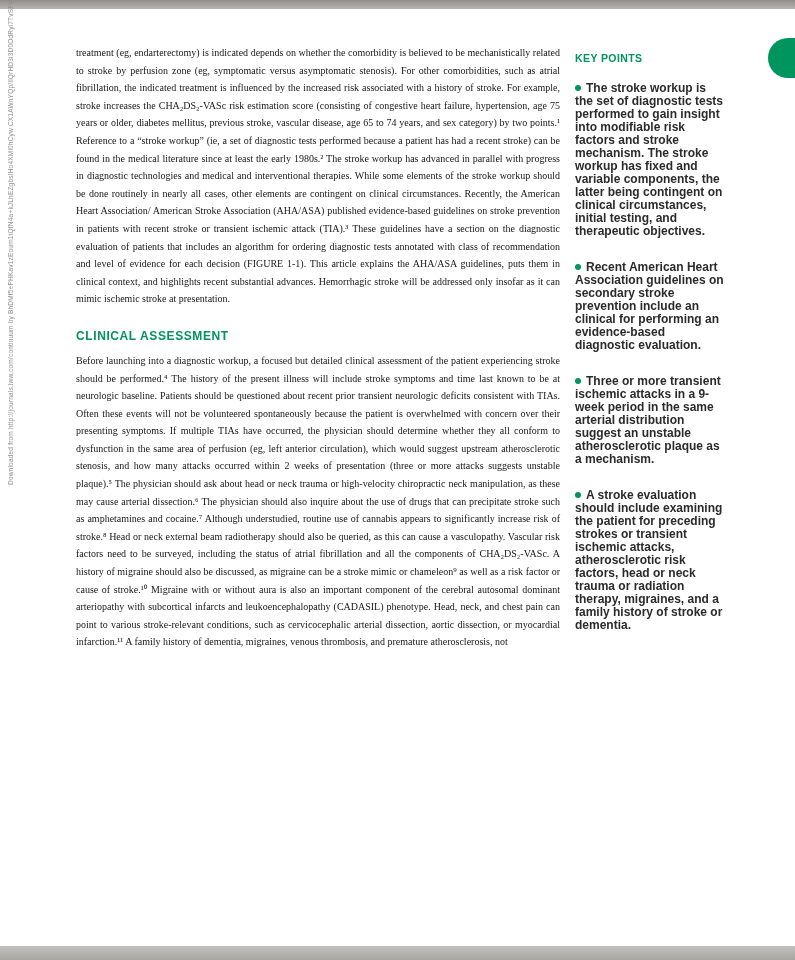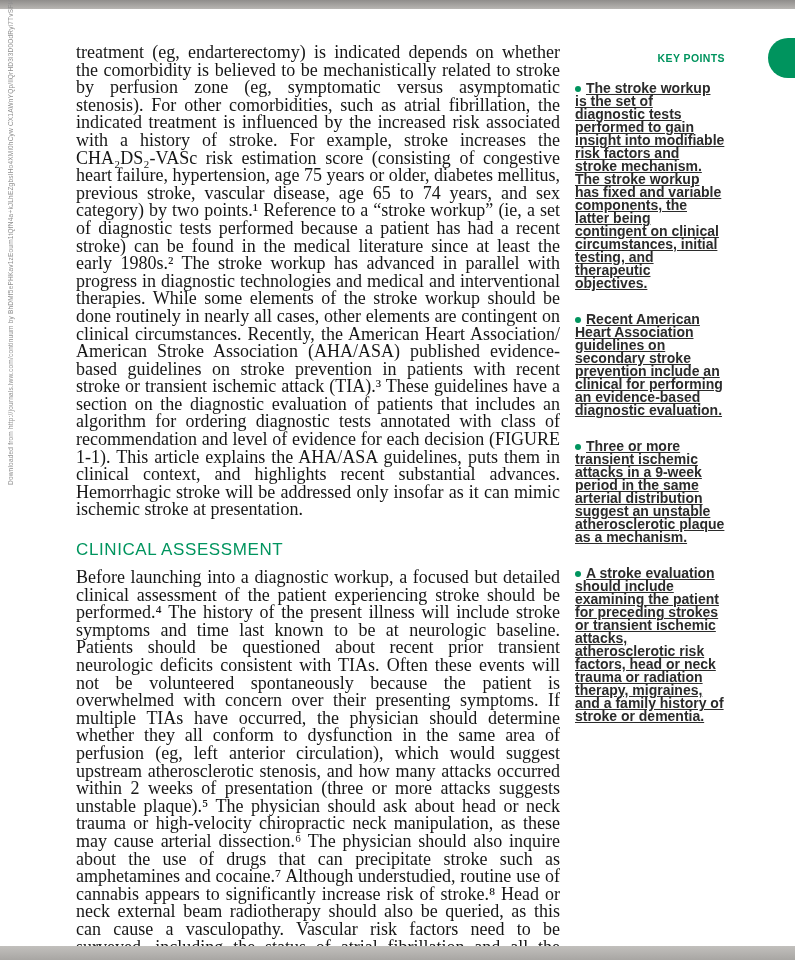--- a/index.html
+++ b/index.html
@@ -38,52 +38,50 @@
     height: 360px;
     white-space: nowrap;
   }
   .main-col {
     position: absolute; top: 44px; left: 76px;
     width: 484px;
   }
   .body-text {
     margin: 0;
     font-family: "Liberation Serif", serif;
-    font-size: 18px;
+    font-size: 10px;
     line-height: 17.6px;
     text-align: justify;
     color: #161616;
   }
   .section-heading {
     margin: 21px 0 9px 0;
     font-family: "Liberation Sans", sans-serif;
-    font-size: 17px;
-    font-weight: 400;
+    font-size: 12px;
+    font-weight: 700;
     letter-spacing: 0.6px;
     color: var(--accent);
   }
   .key-points {
     position: absolute; top: 52px; left: 575px;
     width: 150px;
   }
   .kp-heading {
     margin: 0 0 18px 0;
     font-size: 10.5px;
     font-weight: 700;
     letter-spacing: 0.4px;
     color: var(--accent);
-    text-align: right;
   }
   .kp-item {
     margin: 0 0 23px 0;
-    font-size: 14px;
+    font-size: 12px;
     font-weight: 700;
     line-height: 13px;
     color: #2b2b2b;
-    text-decoration: underline;
   }
   .kp-bullet {
     display: inline-block;
     width: 6px; height: 6px;
     border-radius: 50%;
     background: var(--accent);
     margin-right: 5px;
     position: relative;
     top: -1px;
   }

